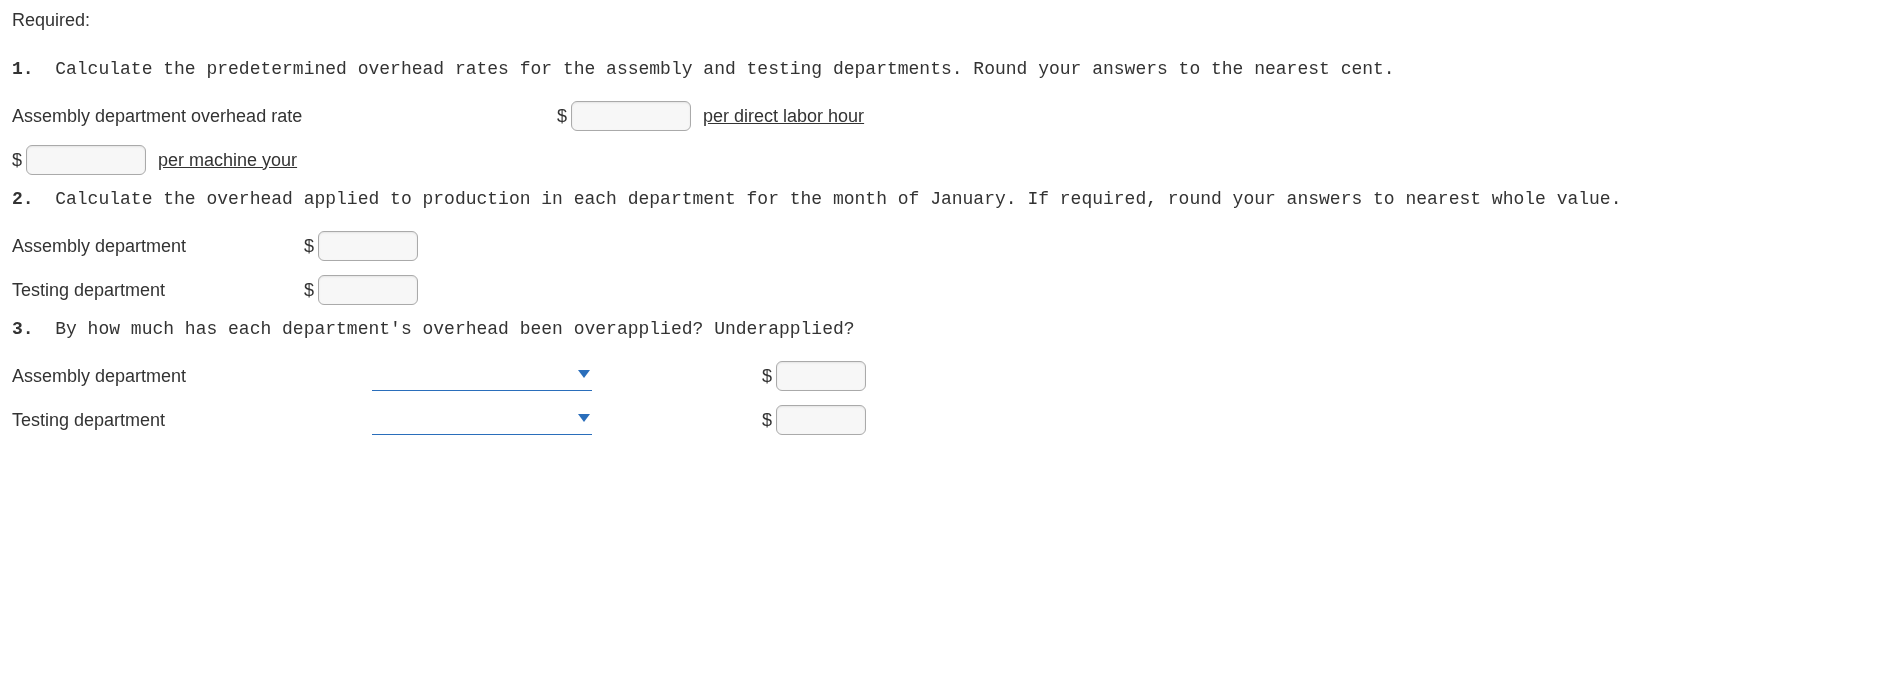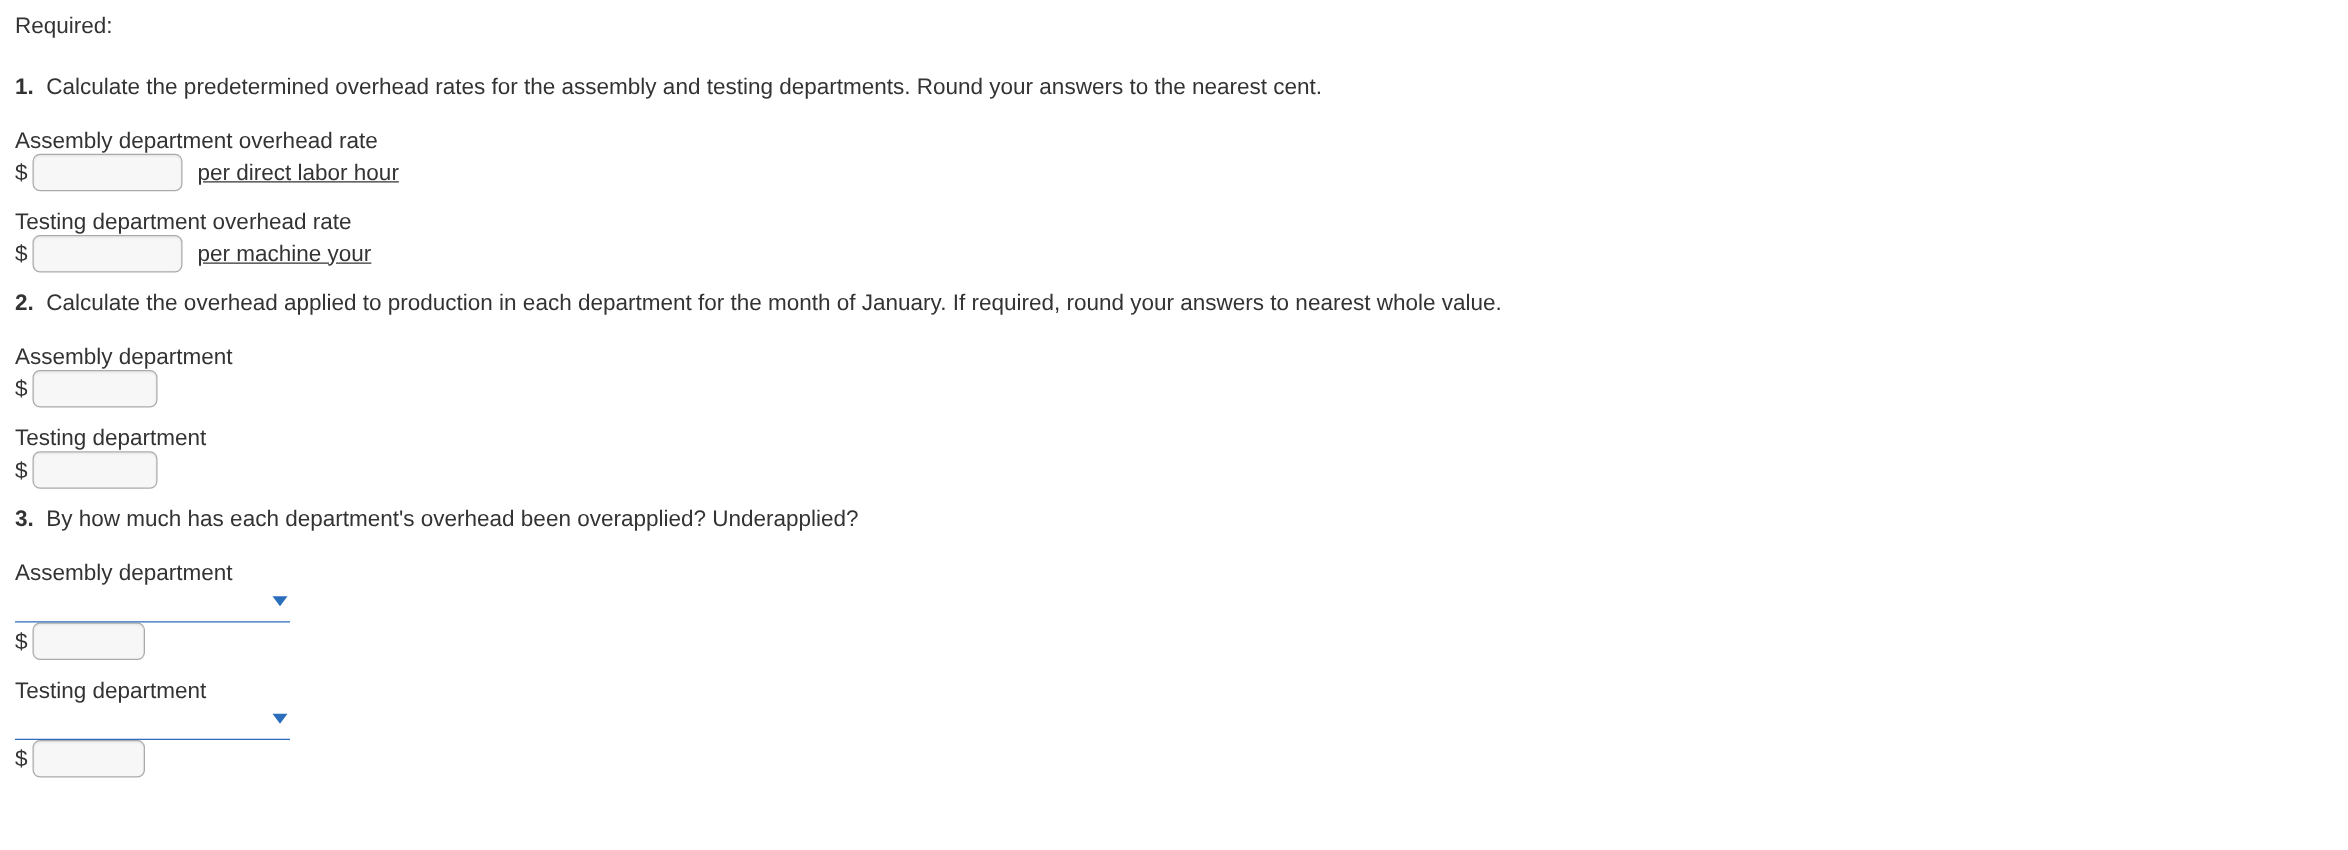--- a/index.html
+++ b/index.html
@@ -10,29 +10,29 @@
     padding: 10px 12px;
     width: 1878px;
     box-sizing: border-box;
   }
   .heading {
     font-weight: normal;
     margin-bottom: 28px;
   }
   .question {
     margin-bottom: 22px;
+    font-family: Liberation Mono, monospace;
   }
   .q-num {
     font-weight: bold;
   }
   .row {
     display: flex;
-    align-items: flex-start;
+    align-items: center;
     margin-bottom: 14px;
-    flex-direction: column;
   }
   .label-col {
     min-width: 0;
   }
   .dollar {
     color: #333;
     margin-right: 4px;
   }
   input.text-input {
     height: 30px;
@@ -89,21 +89,20 @@
 <div class="row">
   <div class="label-col c1-label">Assembly department overhead rate</div>
   <div class="c1-input-wrap">
     <span class="dollar">$</span>
     <input class="text-input w-input-med" type="text" value="" style="">
     <span class="suffix">per direct labor hour</span>
   </div>
 </div>
 
 <div class="row">
-  <div class="label-col c1-label">Testing department overhead rate</div>
   <div class="c1-input-wrap">
     <span class="dollar">$</span>
     <input class="text-input w-input-med" type="text" value="" style="">
     <span class="suffix">per machine your</span>
   </div>
 </div>
 
 <div class="question" style="margin-top:10px">
   <span class="q-num">2.</span>
   &nbsp;<span>Calculate the overhead applied to production in each department for the month of January. If required, round your answers to nearest whole value.</span>

